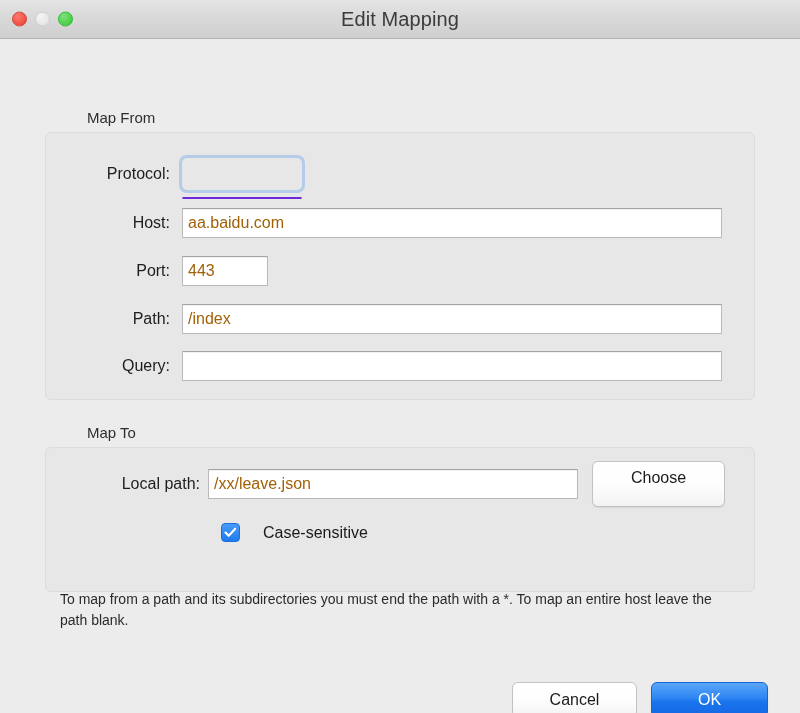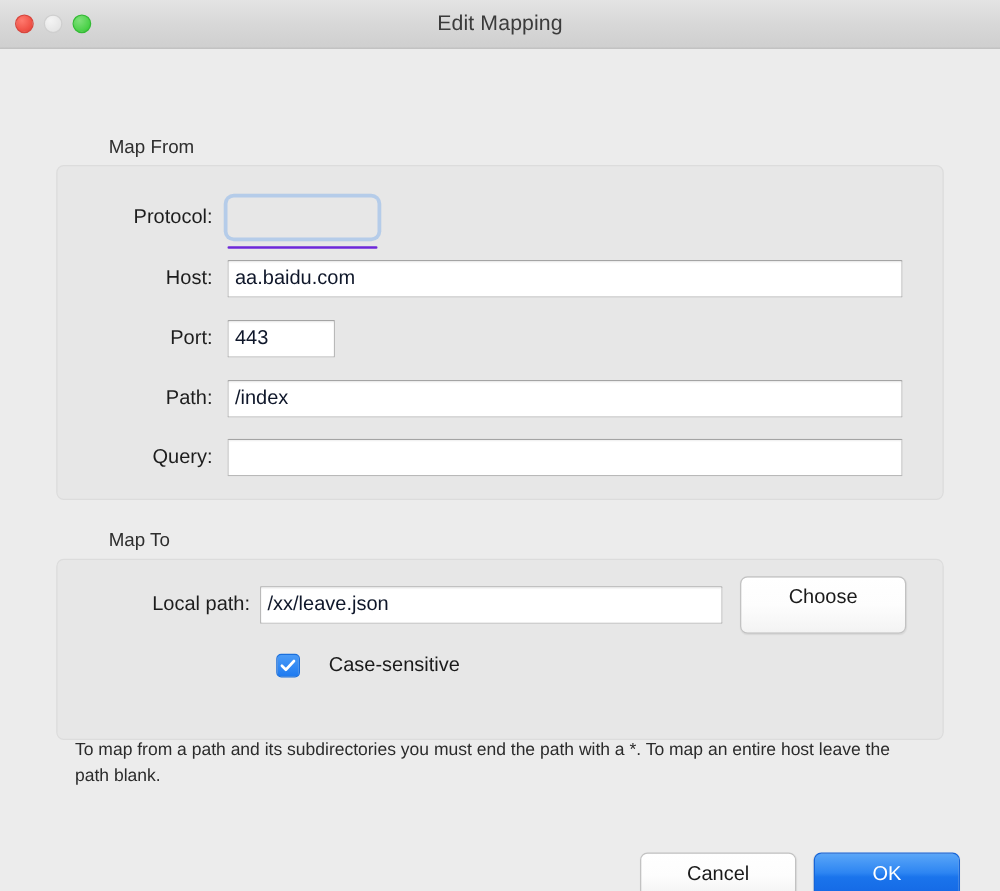--- a/index.html
+++ b/index.html
@@ -55,21 +55,21 @@
     background: radial-gradient(circle at 35% 30%, #f4f4f4 0%, #e6e6e6 70%, #dcdcdc 100%);
     border: 1px solid #cfcfcf;
   }
   .light-max {
     background: radial-gradient(circle at 35% 30%, #7fe07a 0%, #4cd24a 65%, #34bb35 100%);
     border: 1px solid #34bb35;
   }
   .window-title {
     width: 100%;
     text-align: center;
-    font-size: 17px;
+    font-size: 20px;
     color: #3b3b3b;
     letter-spacing: 0.1px;
   }
 
   
   .content {
     position: relative;
     padding: 0;
     height: 675px;
     box-sizing: border-box;
@@ -114,21 +114,21 @@
   }
   .textfield {
     background: #ffffff;
     border: 1px solid #b9b9b9;
     border-top-color: #a4a4a4;
     box-shadow: inset 0 1px 1px rgba(0,0,0,0.06);
     box-sizing: border-box;
     height: 30px;
     line-height: 28px;
     font-size: 16px;
-    color: #0f172a;
+    color: #a16207;
     padding: 0 5px;
     overflow: hidden;
     white-space: nowrap;
     border-radius: 1px;
   }
 
   
   .combo-wrap {
     position: relative;
     width: 120px;

